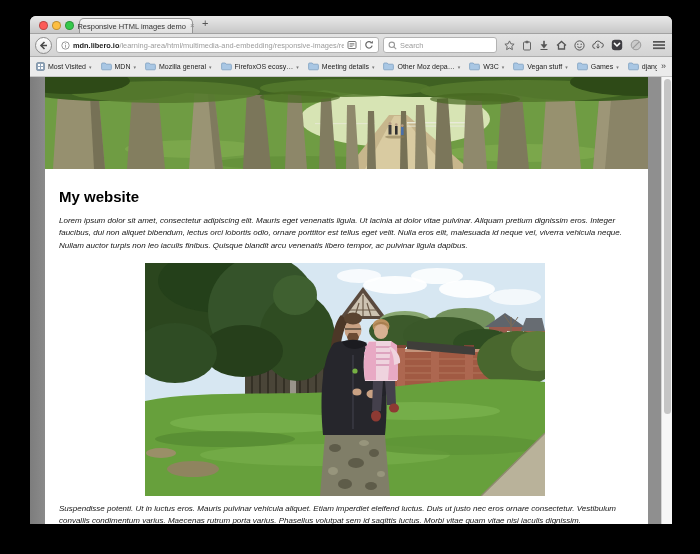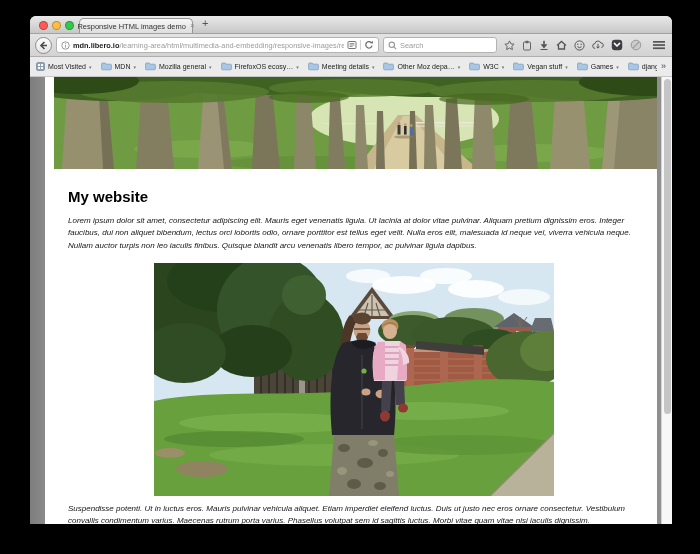--- a/index.html
+++ b/index.html
@@ -39,21 +39,21 @@
   .menu-btn{margin-left:4px;margin-right:2px;}
   
   .bookmarksbar{height:19px;flex:none;background:#ebebeb;border-bottom:1px solid #c6c6c6;
                 display:flex;align-items:center;padding:0 6px;overflow:hidden;}
   .bm-list{display:flex;align-items:center;gap:9px;overflow:hidden;white-space:nowrap;flex:1;}
   .bm-item{display:flex;align-items:center;gap:3px;flex:none;font-size:7px;color:#222;}
   .bm-caret{font-size:5px;color:#777;}
   .bm-overflow{flex:none;margin-left:4px;font-size:9px;color:#444;line-height:1;}
   
   .viewport{flex:1;position:relative;background:linear-gradient(90deg,#7d7d7d 0,#8f8f8f 20px,#8f8f8f 100%);overflow:hidden;}
-  .page{position:absolute;left:15px;top:0;width:603px;bottom:0;background:#fff;padding-left:9px;}
+  .page{position:absolute;left:15px;top:0;width:603px;bottom:0;background:#fff;}
   .header-img{display:block;width:603px;height:92px;}
   .page-inner{padding:0 14px;}
   .page-title{font-size:15px;font-weight:bold;color:#000;margin:19px 0 0;}
   .page p{font-size:8px;line-height:12.3px;color:#151515;margin:10px 0 0;font-style:italic;}
   .photo-wrap{margin:11px 0 0 86px;width:400px;height:233px;}
   .photo-wrap svg{display:block;}
   .para-2{margin-top:7px !important;}
   .scrollbar{position:absolute;right:0;top:0;bottom:0;width:10px;background:#f7f7f7;border-left:1px solid #d4d4d4;}
   .scroll-thumb{position:absolute;left:1.5px;right:1.5px;top:2px;height:335px;background:#c5c5c5;border-radius:4px;}
 </style>

